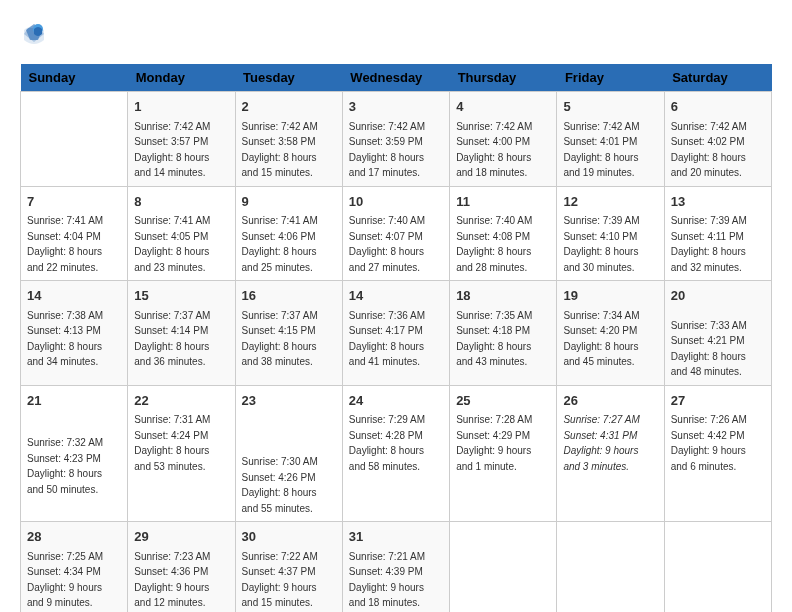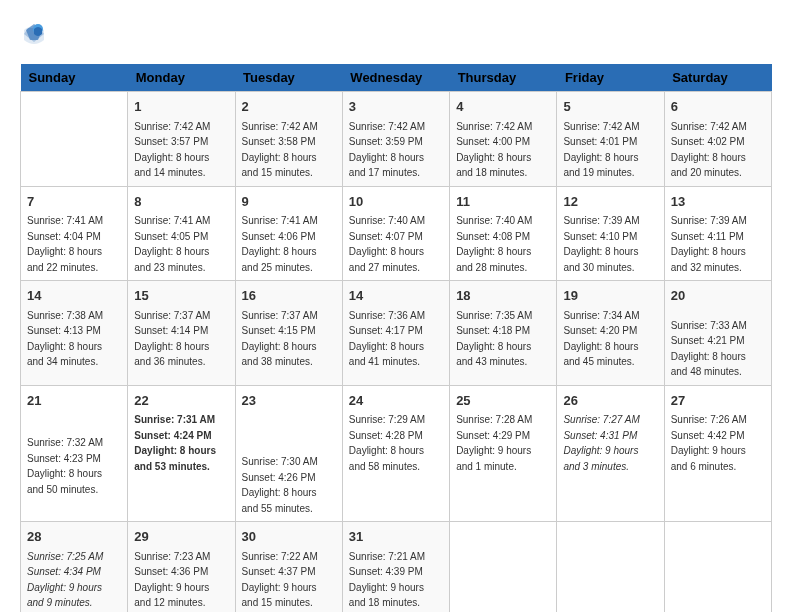--- a/index.html
+++ b/index.html
@@ -258,21 +258,21 @@
       </tr>
       <tr>
         <td>
           <div class="day-number">21</div>
           <div class="day-info" style="white-space: pre-line; margin-top: 25px;">Sunrise: 7:32 AM
 Sunset: 4:23 PM
 Daylight: 8 hours and 50 minutes.</div>
         </td>
         <td>
           <div class="day-number">22</div>
-          <div class="day-info" style="white-space: pre-line; font-weight: bold;">Sunrise: 7:31 AM
+          <div class="day-info" style="white-space: pre-line;">Sunrise: 7:31 AM
 Sunset: 4:24 PM
 Daylight: 8 hours and 53 minutes.</div>
         </td>
         <td>
           <div class="day-number">23</div>
           <div class="day-info" style="white-space: pre-line; margin-top: 44px;">Sunrise: 7:30 AM
 Sunset: 4:26 PM
 Daylight: 8 hours and 55 minutes.</div>
         </td>
         <td>
@@ -296,21 +296,21 @@
         <td>
           <div class="day-number">27</div>
           <div class="day-info" style="white-space: pre-line;">Sunrise: 7:26 AM
 Sunset: 4:42 PM
 Daylight: 9 hours and 6 minutes.</div>
         </td>
       </tr>
       <tr>
         <td>
           <div class="day-number">28</div>
-          <div class="day-info" style="white-space: pre-line; font-style: italic;">Sunrise: 7:25 AM
+          <div class="day-info" style="white-space: pre-line;">Sunrise: 7:25 AM
 Sunset: 4:34 PM
 Daylight: 9 hours and 9 minutes.</div>
         </td>
         <td>
           <div class="day-number">29</div>
           <div class="day-info" style="white-space: pre-line;">Sunrise: 7:23 AM
 Sunset: 4:36 PM
 Daylight: 9 hours and 12 minutes.</div>
         </td>
         <td>

